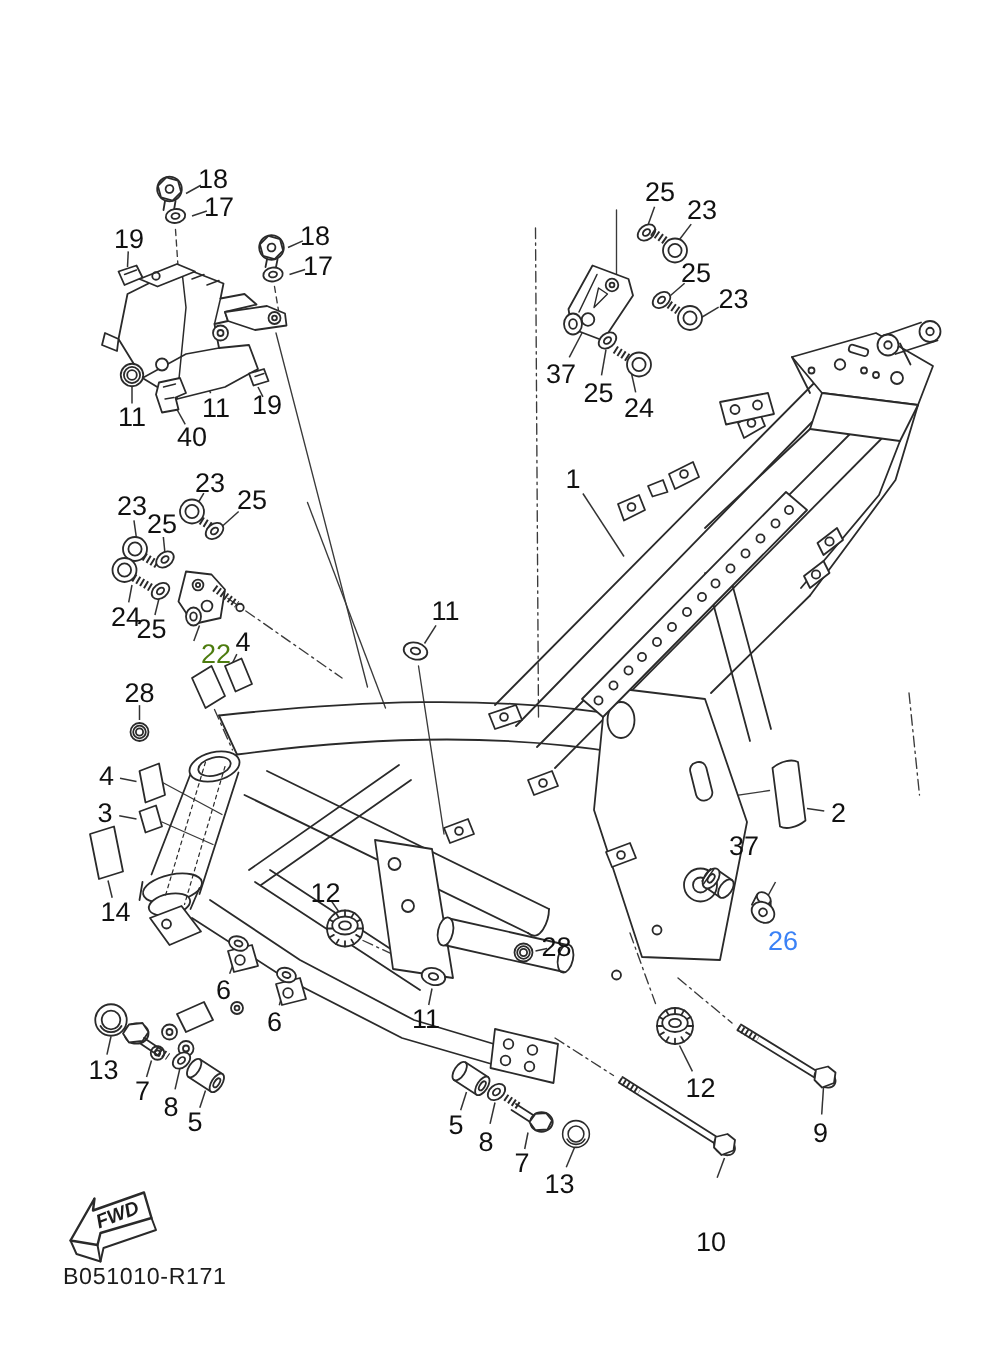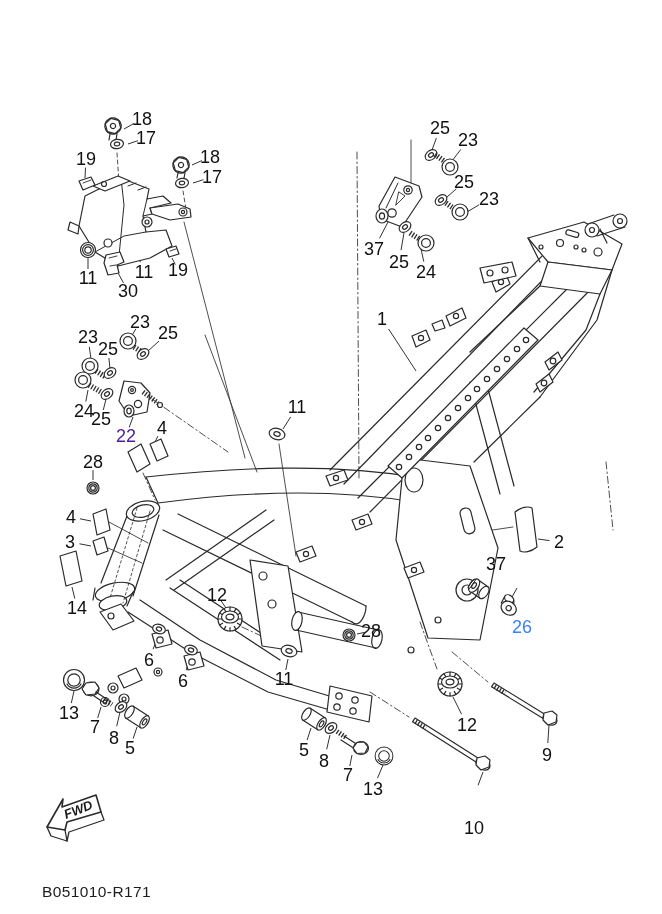--- a/index.html
+++ b/index.html
@@ -21,21 +21,20 @@
     color:#111111;
     white-space:nowrap;
     line-height:1;
   }
   .drawing-code{
     position:absolute;
     left:42px;top:843px;
     font-size:15.5px;
     letter-spacing:0.4px;
     color:#1c1c1c;
-    margin-top:40px;
   }
   #leader-layer line{stroke:#333333;stroke-width:1;}
 </style>
 </head>
 <body>
 
 <div class="stage">
 
   <svg width="662" height="914" viewBox="0 0 662 914">
     <defs>
@@ -444,36 +443,36 @@
 
   <div class="callout-layer">
       <div class="callout" style="left: 142px; top: 119px; color: rgb(17, 17, 17);">18</div>
       <div class="callout" style="left: 146px; top: 138px; color: rgb(17, 17, 17);">17</div>
       <div class="callout" style="left: 86px; top: 159px; color: rgb(17, 17, 17);">19</div>
       <div class="callout" style="left: 210px; top: 157px; color: rgb(17, 17, 17);">18</div>
       <div class="callout" style="left: 212px; top: 177px; color: rgb(17, 17, 17);">17</div>
       <div class="callout" style="left: 88px; top: 278px; color: rgb(17, 17, 17);">11</div>
       <div class="callout" style="left: 144px; top: 272px; color: rgb(17, 17, 17);">11</div>
       <div class="callout" style="left: 178px; top: 270px; color: rgb(17, 17, 17);">19</div>
-      <div class="callout" style="left: 128px; top: 291px; color: rgb(17, 17, 17);">30</div>
+      <div class="callout" style="left: 128px; top: 291px; color: rgb(17, 17, 17);">40</div>
       <div class="callout" style="left: 440px; top: 128px; color: rgb(17, 17, 17);">25</div>
       <div class="callout" style="left: 468px; top: 140px; color: rgb(17, 17, 17);">23</div>
       <div class="callout" style="left: 464px; top: 182px; color: rgb(17, 17, 17);">25</div>
       <div class="callout" style="left: 489px; top: 199px; color: rgb(17, 17, 17);">23</div>
       <div class="callout" style="left: 374px; top: 249px; color: rgb(17, 17, 17);">37</div>
       <div class="callout" style="left: 399px; top: 262px; color: rgb(17, 17, 17);">25</div>
       <div class="callout" style="left: 426px; top: 272px; color: rgb(17, 17, 17);">24</div>
       <div class="callout" style="left: 382px; top: 319px; color: rgb(17, 17, 17);">1</div>
       <div class="callout" style="left: 140px; top: 322px; color: rgb(17, 17, 17);">23</div>
       <div class="callout" style="left: 168px; top: 333px; color: rgb(17, 17, 17);">25</div>
       <div class="callout" style="left: 88px; top: 337px; color: rgb(17, 17, 17);">23</div>
       <div class="callout" style="left: 108px; top: 349px; color: rgb(17, 17, 17);">25</div>
       <div class="callout" style="left: 84px; top: 411px; color: rgb(17, 17, 17);">24</div>
       <div class="callout" style="left: 101px; top: 419px; color: rgb(17, 17, 17);">25</div>
-      <div class="callout" style="left: 126px; top: 436px; color: #4c1d95;">22</div>
+      <div class="callout" style="left: 144px; top: 436px; color: #4d7c0f;">22</div>
       <div class="callout" style="left: 162px; top: 428px; color: rgb(17, 17, 17);">4</div>
       <div class="callout" style="left: 93px; top: 462px; color: rgb(17, 17, 17);">28</div>
       <div class="callout" style="left: 297px; top: 407px; color: rgb(17, 17, 17);">11</div>
       <div class="callout" style="left: 71px; top: 517px; color: rgb(17, 17, 17);">4</div>
       <div class="callout" style="left: 70px; top: 542px; color: rgb(17, 17, 17);">3</div>
       <div class="callout" style="left: 559px; top: 542px; color: rgb(17, 17, 17);">2</div>
       <div class="callout" style="left: 496px; top: 564px; color: rgb(17, 17, 17);">37</div>
       <div class="callout" style="left: 522px; top: 579px; color: #3b82f6; margin-top: 48px;">26</div>
       <div class="callout" style="left: 77px; top: 608px; color: rgb(17, 17, 17);">14</div>
       <div class="callout" style="left: 217px; top: 595px; color: rgb(17, 17, 17);">12</div>

